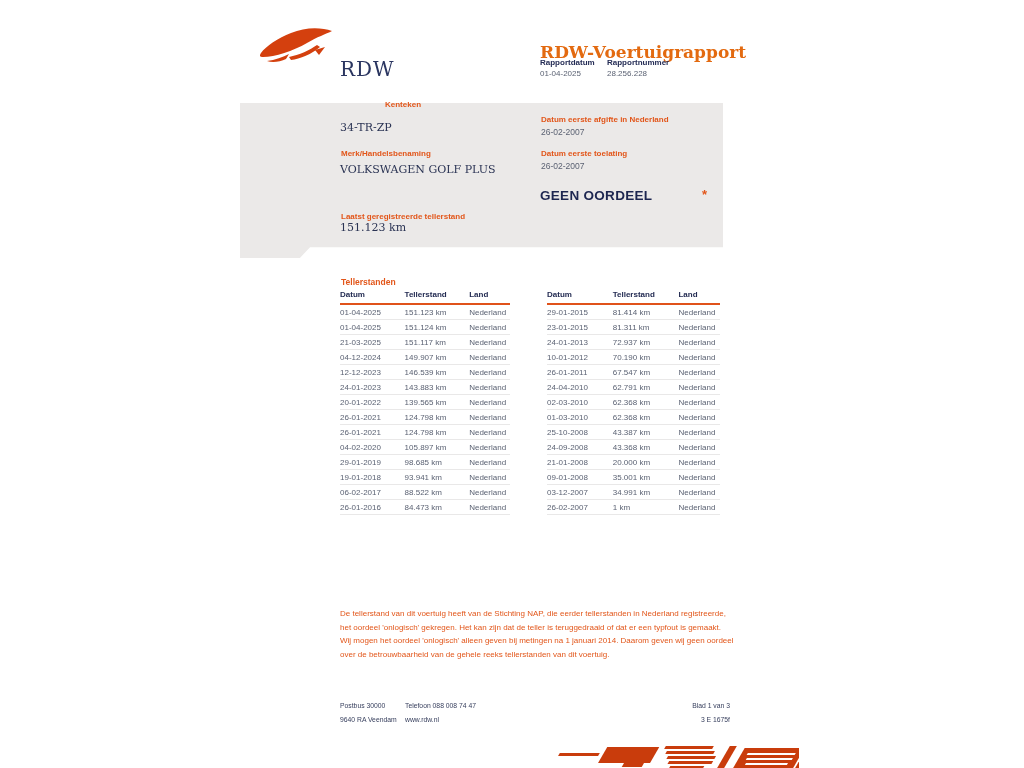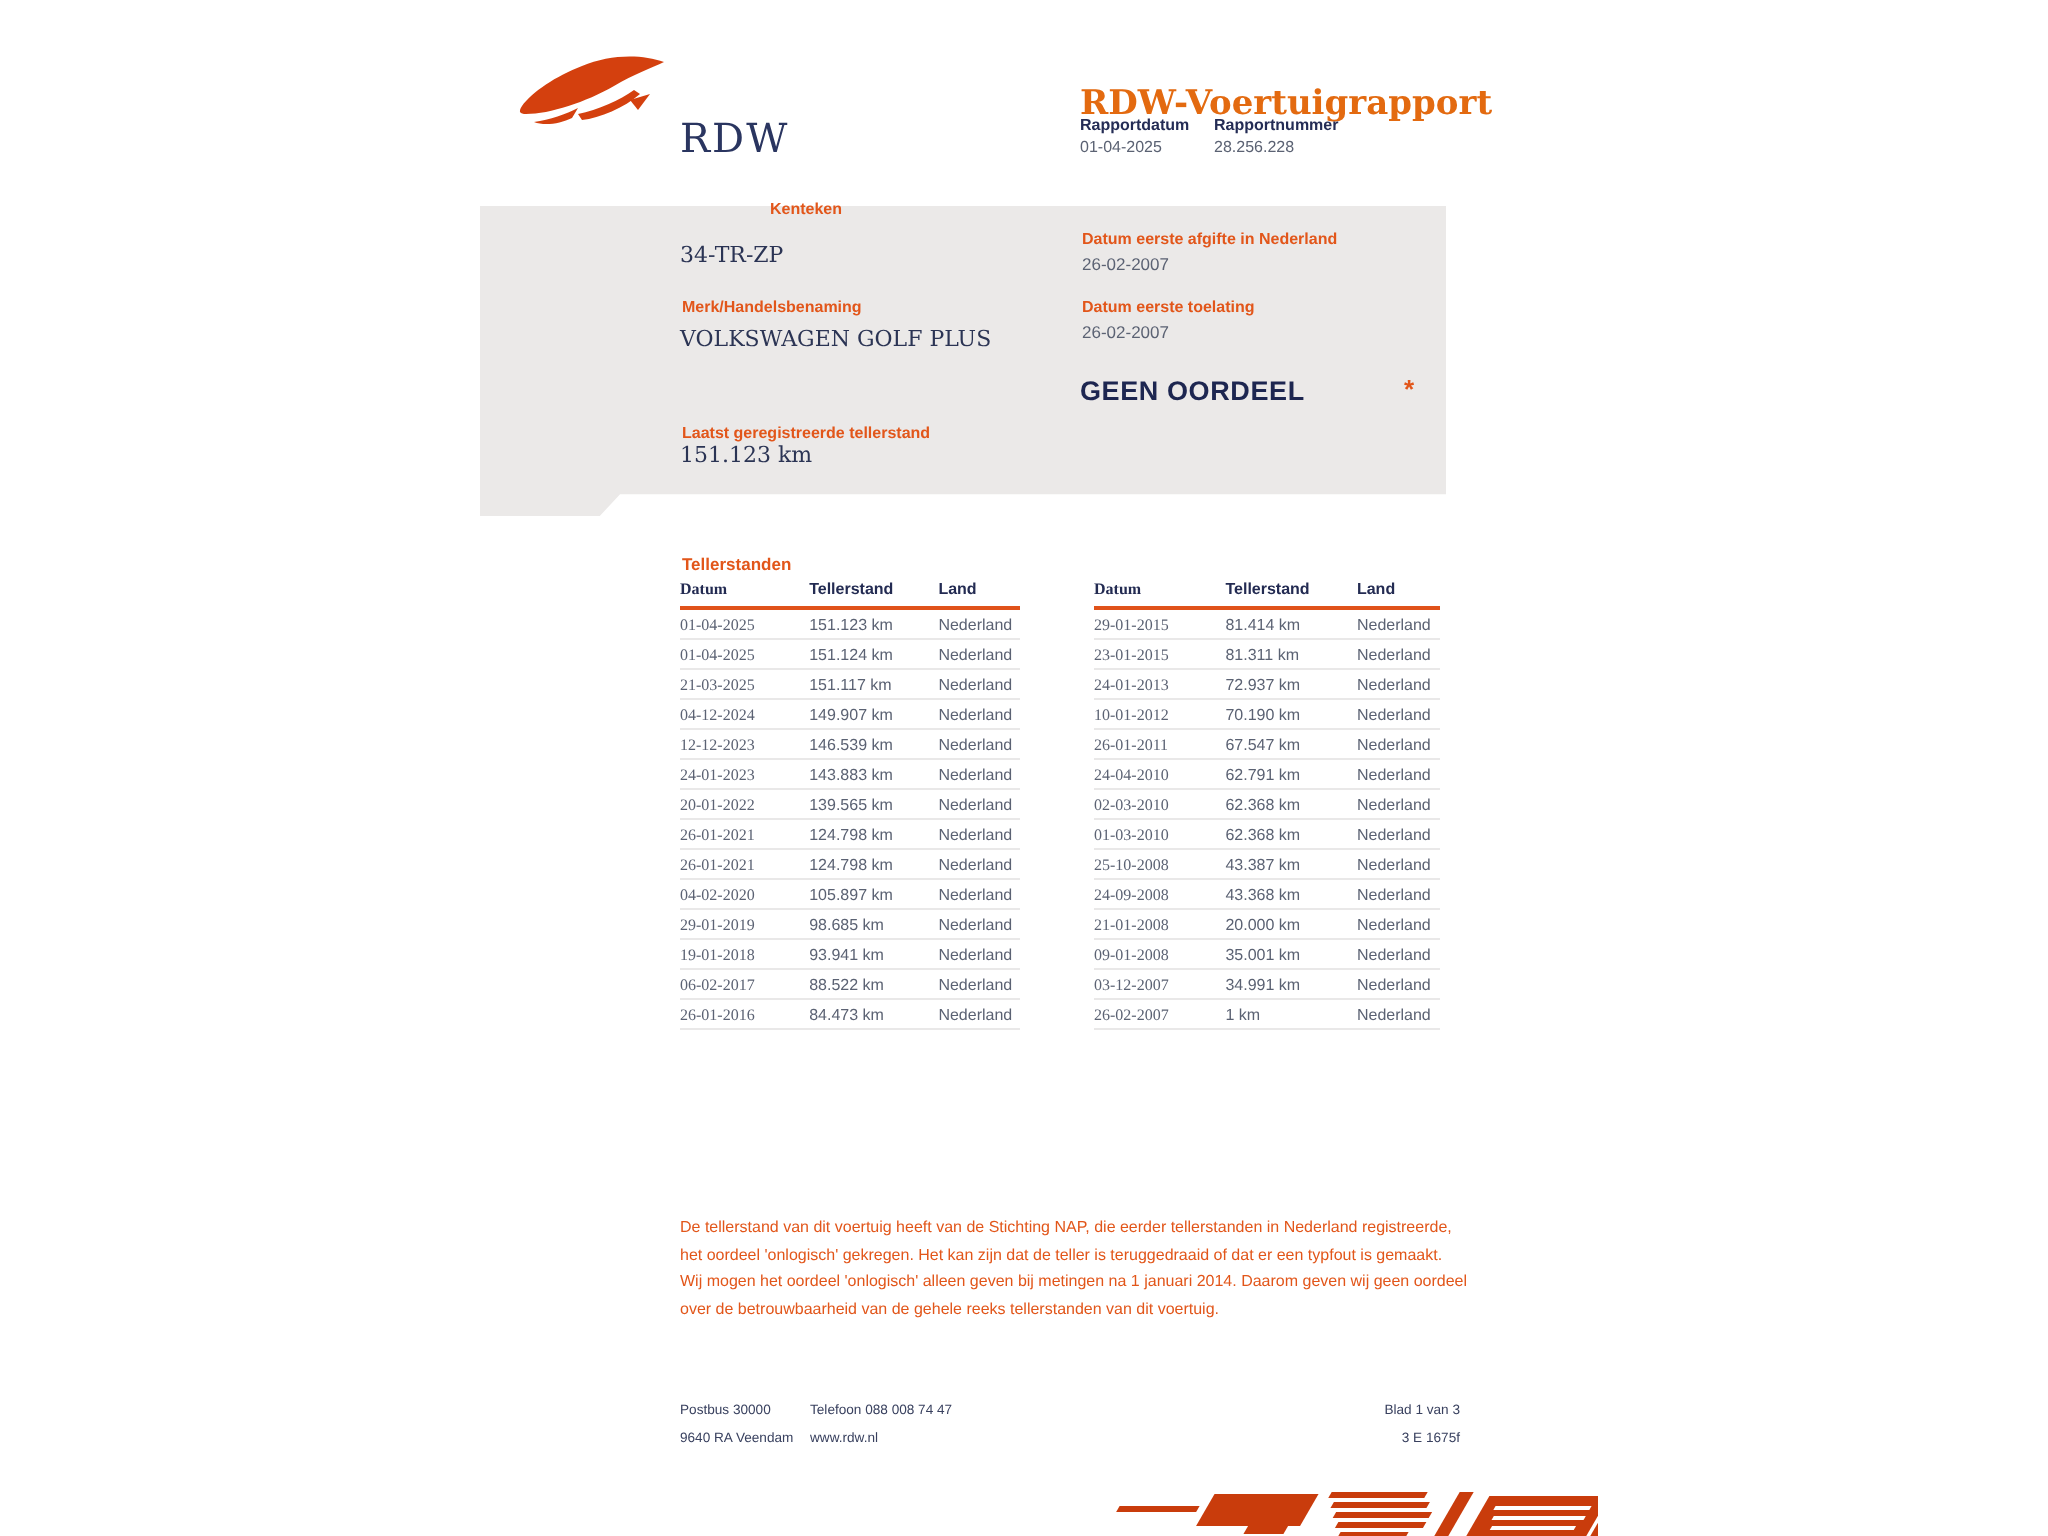--- a/index.html
+++ b/index.html
@@ -27,21 +27,21 @@
   .oordeel-star { position:absolute; left:702px; top:187px; font-size:13px; font-weight:bold; color:#e2561a; }
 
   
   .section-heading { position:absolute; left:341px; top:277px; font-size:8.5px; font-weight:bold; color:#e2561a; }
   .otable { position:absolute; top:290px; font-size:8px; }
   .t-left  { left:340px; width:170px; }
   .t-right { left:547px; width:173px; }
   .thead { display:flex; font-weight:bold; color:#232b52; padding-bottom:4px;
            border-bottom:2px solid #e0521a; }
   .trow { display:flex; height:15px; line-height:15px; border-bottom:1px solid #e9e8e8; color:#5b6273; }
-  .c1 { width:38%; text-align:left;font-family:Liberation Serif, serif; }
+  .c1 { width:38%; text-align:left; }
   .c2 { width:38%; }
   .c3 { width:24%; }
 
   
   .footnote { position:absolute; left:340px; top:603px; width:394px; }
   .fn-title { font-size:10px; font-weight:bold; color:#1d2650; letter-spacing:0.3px; }
   .fn-star { color:#e2561a; font-size:9px; vertical-align:2px; margin-right:2px; }
   .fn-body { margin-top:4px; font-size:8px; line-height:13.5px; color:#e2561a; }
 
   

